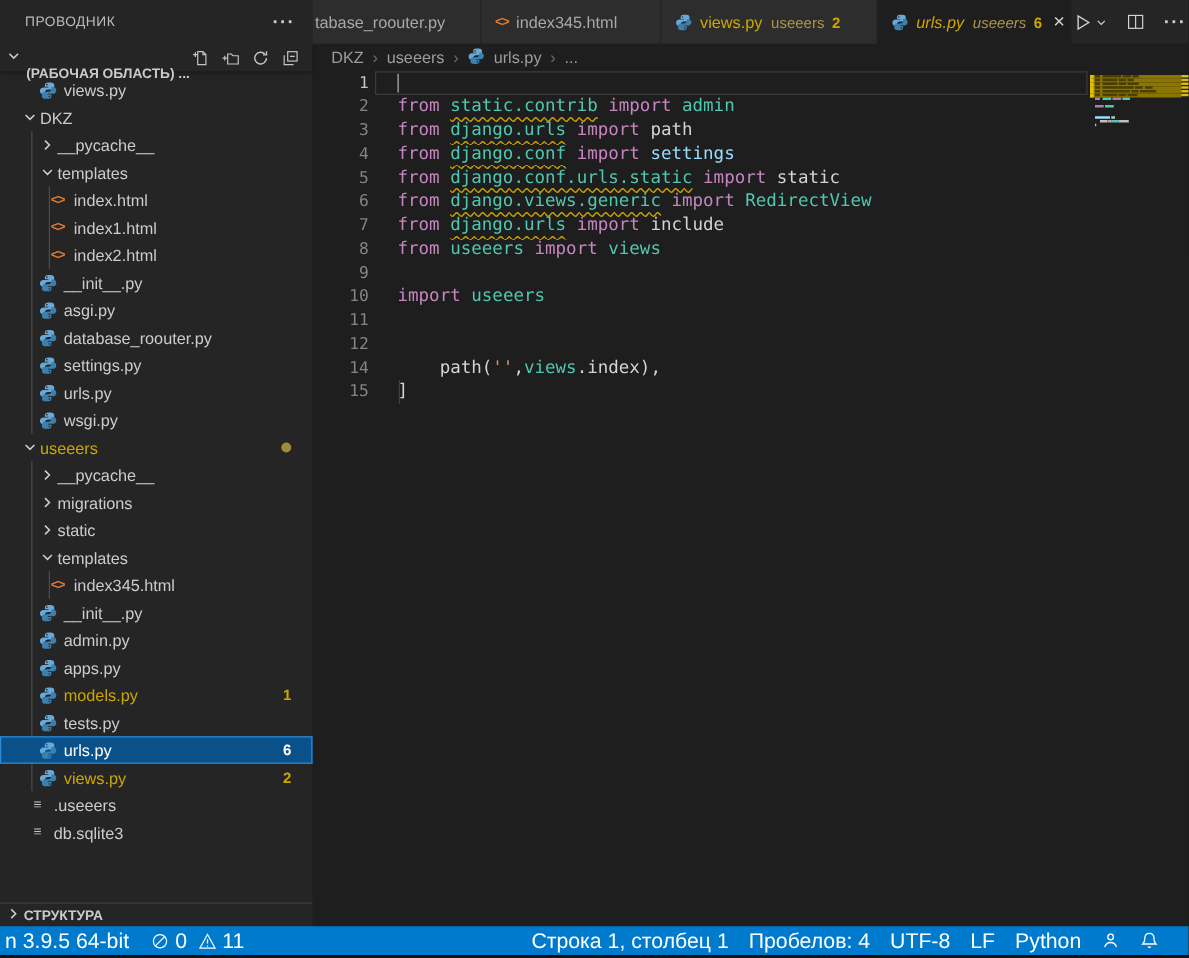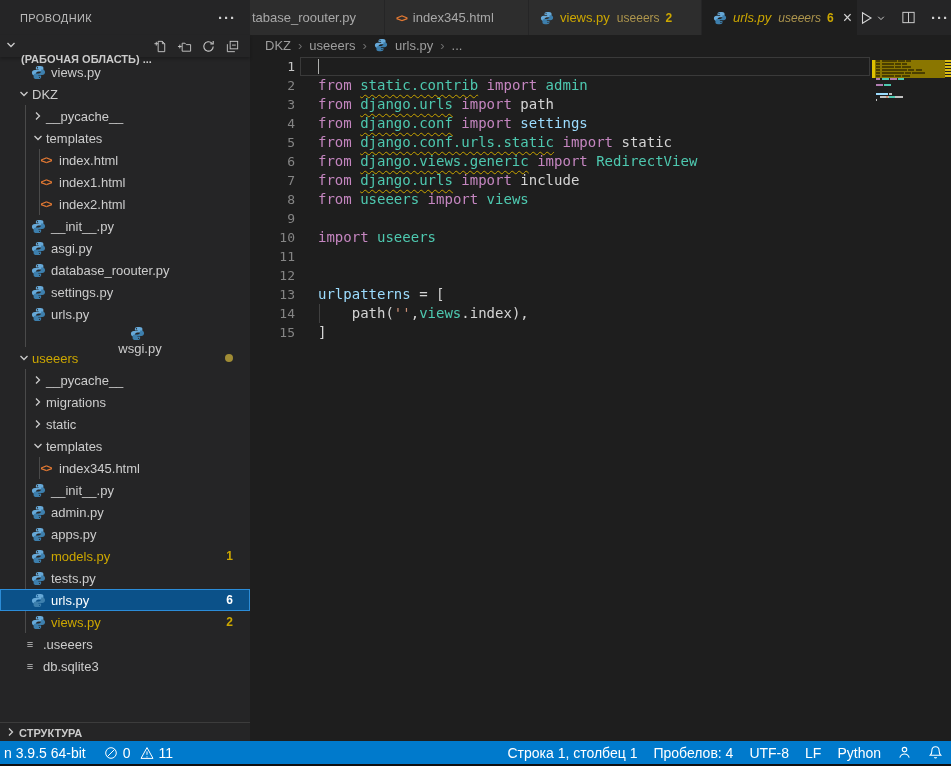--- a/index.html
+++ b/index.html
@@ -68,24 +68,24 @@
   .tk-var{color:#9CDCFE;}
   .tk-str{color:#CE9178;}
   .minimap{position:absolute;left:622px;top:2px;width:73px;height:120px;z-index:2;cursor:pointer;}
   .mm-warn{position:absolute;left:0;width:73px;height:3px;background:#8a7600;}
   .mm-gut{position:absolute;left:0;width:3px;height:3px;background:#dfc100;}
   .mm-bar{position:absolute;height:2px;}
   .ruler{position:absolute;left:695px;top:2px;width:6px;height:200px;z-index:2;}
   .ruler-mark{position:absolute;left:0;width:6px;height:2px;background:#d9bb13;}
 
   
-  .statusbar{position:absolute;left:0;top:741px;width:951px;height:23px;background:var(--accent);color:#ffffff;display:flex;align-items:center;font-size:14px;z-index:5;}
+  .statusbar{position:absolute;left:0;top:741px;width:951px;height:23px;background:var(--accent);color:#ffffff;display:flex;align-items:center;font-size:17px;z-index:5;}
   .sb-item{display:flex;align-items:center;gap:4px;cursor:pointer;white-space:nowrap;}
   .sb-left{display:flex;align-items:center;gap:18px;padding-left:4px;}
-  .sb-right{margin-left:auto;display:flex;align-items:center;gap:16px;padding-right:8px;}
+  .sb-right{margin-left:auto;display:flex;align-items:center;gap:16px;padding-right:24px;}
   .problems{gap:5px;}
   .problems .cnt{margin-right:4px;}
   .window-bottom{position:absolute;left:0;top:764px;width:951px;height:2px;background:#101010;}
 </style>
 </head>
 <body>
 
 <div class="app">
 
   <div class="sidebar">
@@ -210,21 +210,21 @@
         </div>
         <div class="tree-row" style="padding-left: 30px;">
           <span class="ficon">
             <svg width="15" height="15" viewBox="0 0 16 16">
               <path d="M8 1C6.3 1 5.2 1.8 5.2 3v1.7h3v.6H4C2.3 5.3 1 6.5 1 8.2s1.1 3 2.8 3h1.4V9.5c0-1.4 1.2-2.5 2.7-2.5h3.2c1.2 0 2.1-.9 2.1-2.1V3c0-1.2-1.2-2-2.9-2H8zM6.9 2.2c.4 0 .7.3.7.7s-.3.7-.7.7-.7-.3-.7-.7.3-.7.7-.7z" fill="#67A9D8"></path>
               <path d="M8 15c1.7 0 2.8-.8 2.8-2v-1.7h-3v-.6H12c1.7 0 3-1.2 3-2.9s-1.1-3-2.8-3h-1.4v1.7c0 1.4-1.2 2.5-2.7 2.5H4.9c-1.2 0-2.1.9-2.1 2.1V13c0 1.2 1.2 2 2.9 2H8zm1.1-1.2c-.4 0-.7-.3-.7-.7s.3-.7.7-.7.7.3.7.7-.3.7-.7.7z" fill="#3D7FAD"></path>
             </svg>
           </span>
           <span class="tlabel">urls.py</span>
         </div>
-        <div class="tree-row" style="padding-left: 30px; flex-direction: column;">
+        <div class="tree-row" style="padding-left: 30px;">
           <span class="ficon">
             <svg width="15" height="15" viewBox="0 0 16 16">
               <path d="M8 1C6.3 1 5.2 1.8 5.2 3v1.7h3v.6H4C2.3 5.3 1 6.5 1 8.2s1.1 3 2.8 3h1.4V9.5c0-1.4 1.2-2.5 2.7-2.5h3.2c1.2 0 2.1-.9 2.1-2.1V3c0-1.2-1.2-2-2.9-2H8zM6.9 2.2c.4 0 .7.3.7.7s-.3.7-.7.7-.7-.3-.7-.7.3-.7.7-.7z" fill="#67A9D8"></path>
               <path d="M8 15c1.7 0 2.8-.8 2.8-2v-1.7h-3v-.6H12c1.7 0 3-1.2 3-2.9s-1.1-3-2.8-3h-1.4v1.7c0 1.4-1.2 2.5-2.7 2.5H4.9c-1.2 0-2.1.9-2.1 2.1V13c0 1.2 1.2 2 2.9 2H8zm1.1-1.2c-.4 0-.7-.3-.7-.7s.3-.7.7-.7.7.3.7.7-.3.7-.7.7z" fill="#3D7FAD"></path>
             </svg>
           </span>
           <span class="tlabel">wsgi.py</span>
         </div>
         <div class="tree-row warn" style="padding-left: 16px;">
           <span class="twist">
@@ -429,21 +429,20 @@
           <div class="code-row"><span class="ln">3</span><span class="ltext"><span class="tk-kw">from </span><span class="tk-modw">django.urls</span><span class="tk-kw"> import </span><span class="tk-pl">path</span></span></div>
           <div class="code-row"><span class="ln">4</span><span class="ltext"><span class="tk-kw">from </span><span class="tk-modw">django.conf</span><span class="tk-kw"> import </span><span class="tk-var">settings</span></span></div>
           <div class="code-row"><span class="ln">5</span><span class="ltext"><span class="tk-kw">from </span><span class="tk-modw">django.conf.urls.static</span><span class="tk-kw"> import </span><span class="tk-pl">static</span></span></div>
           <div class="code-row"><span class="ln">6</span><span class="ltext"><span class="tk-kw">from </span><span class="tk-modw">django.views.generic</span><span class="tk-kw"> import </span><span class="tk-mod">RedirectView</span></span></div>
           <div class="code-row"><span class="ln">7</span><span class="ltext"><span class="tk-kw">from </span><span class="tk-modw">django.urls</span><span class="tk-kw"> import </span><span class="tk-pl">include</span></span></div>
           <div class="code-row"><span class="ln">8</span><span class="ltext"><span class="tk-kw">from </span><span class="tk-mod">useeers</span><span class="tk-kw"> import </span><span class="tk-mod">views</span></span></div>
           <div class="code-row"><span class="ln">9</span><span class="ltext"></span></div>
           <div class="code-row"><span class="ln">10</span><span class="ltext"><span class="tk-kw">import </span><span class="tk-mod">useeers</span></span></div>
           <div class="code-row"><span class="ln">11</span><span class="ltext"></span></div>
           <div class="code-row"><span class="ln">12</span><span class="ltext"></span></div>
-          <div class="code-row"><span class="ln">13</span><span class="ltext"><span class="tk-var">urlpatterns</span><span class="tk-pl"> = [</span></span></div>
           <div class="code-row"><span class="ln">14</span><span class="ltext"><span class="tk-pl">    path(</span><span class="tk-str">''</span><span class="tk-pl">,</span><span class="tk-mod">views</span><span class="tk-pl">.index),</span></span></div>
           <div class="code-row"><span class="ln">15</span><span class="ltext"><span class="tk-pl">]</span></span></div>
           <div class="iguide" style="top: 249px;"></div>
         </div>
       <div class="minimap">
           <div class="mm-warn" style="top: 3px;"></div>
           <div class="mm-gut" style="top: 3px;"></div>
           <div class="mm-bar" style="top: 3px; left: 4px; width: 4.4px; background: rgb(74, 62, 0);"></div>
           <div class="mm-bar" style="top: 3px; left: 9.5px; width: 15.4px; background: rgb(74, 62, 0);"></div>
           <div class="mm-bar" style="top: 3px; left: 26px; width: 6.6px; background: rgb(74, 62, 0);"></div>

